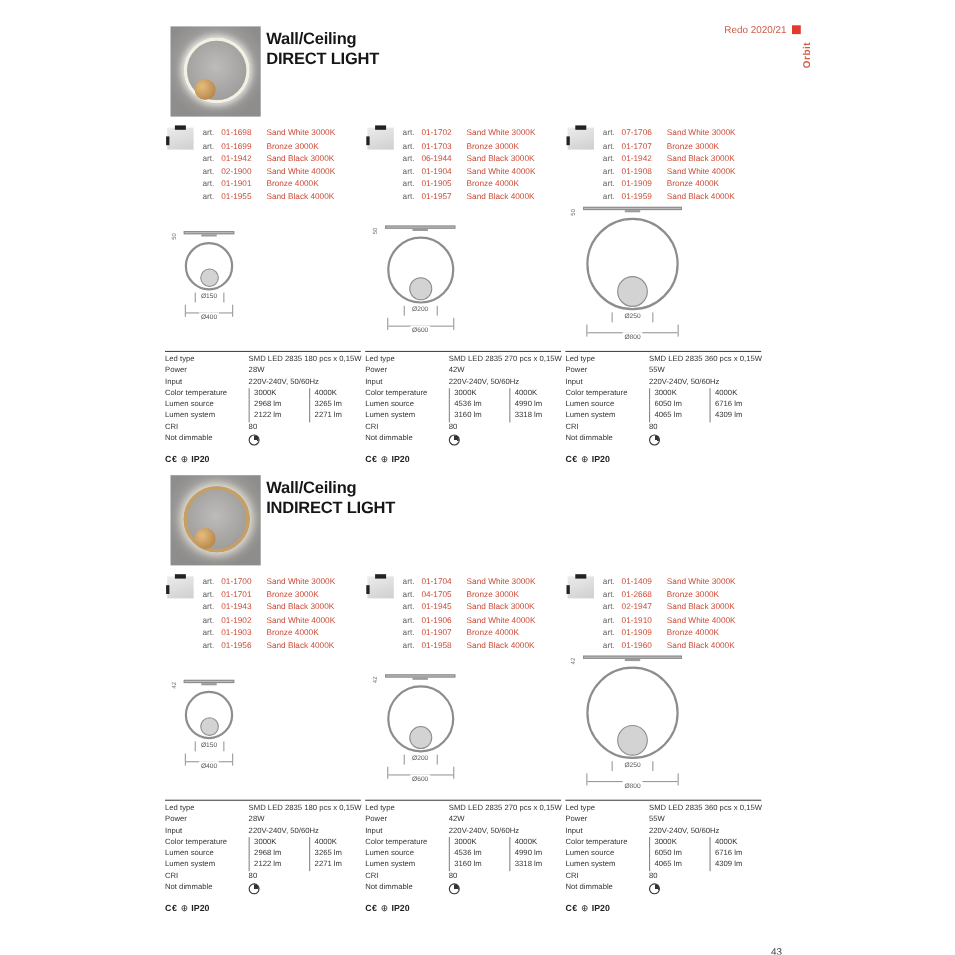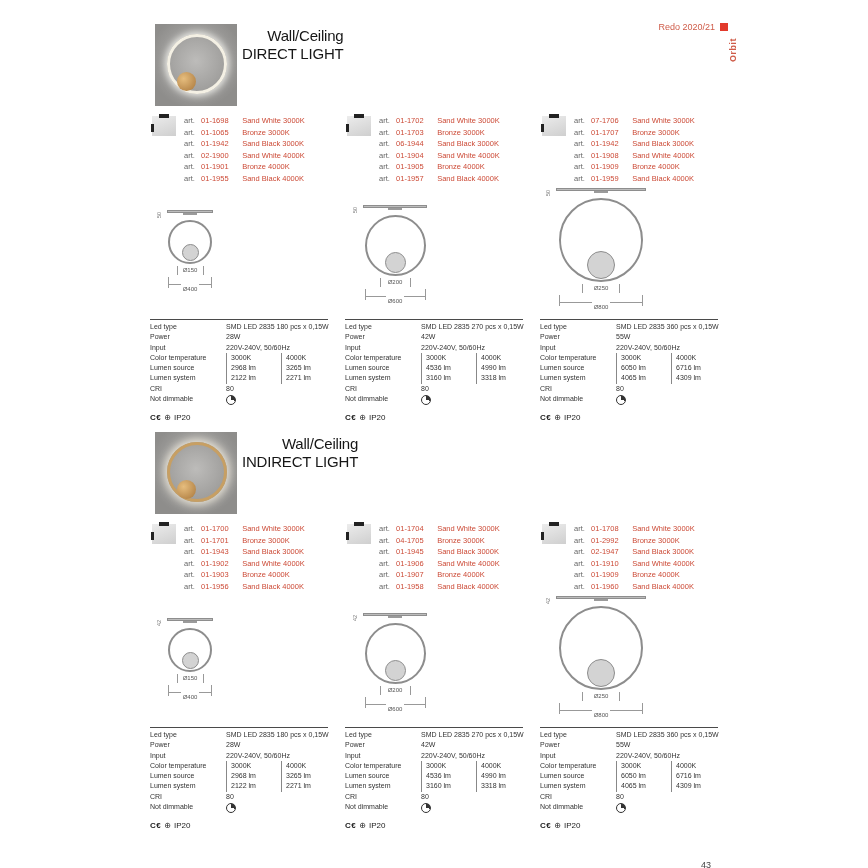--- a/index.html
+++ b/index.html
@@ -16,23 +16,23 @@
   
   .section{position:absolute;left:150px;width:585px;}
   .section.s0{top:24px;} .section.s1{top:432px;}
   .photo{position:absolute;left:5px;top:0;width:82px;height:82px;
          background:radial-gradient(circle at 50% 45%, #bdbcba, #8e8d8b 78%);}
   .photo .ring{position:absolute;left:12px;top:10px;width:54px;height:54px;border-radius:50%;
          border:3px solid #f4f0e4;box-shadow:0 0 7px 2px rgba(255,255,250,.8);}
   .photo.indirect .ring{border-color:#c79f63;box-shadow:0 0 8px 3px rgba(255,250,235,.75);}
   .photo .disc{position:absolute;left:22px;top:48px;width:19px;height:19px;border-radius:50%;
          background:radial-gradient(circle at 35% 35%, #e6bd7e, #a8763a);}
-  .titles{position:absolute;left:92px;top:3px;color:#161616;font-weight:normal;font-size:15px;line-height:18px;letter-spacing:-.2px;text-align:right;}
-
-  .columns{position:absolute;left:0;top:91px;display:flex;gap:13px;}
+  .titles{position:absolute;left:92px;top:3px;color:#161616;font-weight:bold;font-size:15px;line-height:18px;letter-spacing:-.2px;}
+
+  .columns{position:absolute;left:0;top:91px;display:flex;gap:0;}
   .column{width:182px;flex:0 0 182px;}
 
   
   .art-block{position:relative;height:69px;margin-bottom:11px;padding-left:34px;box-sizing:border-box;}
   .pkg{position:absolute;left:2px;top:1px;width:24px;height:20px;
        background:linear-gradient(160deg,#ececec,#cfcfcf);}
   .pkg:before{content:'';position:absolute;left:7px;top:-2px;width:10px;height:4px;background:#222;}
   .pkg:after{content:'';position:absolute;left:-1px;top:8px;width:3px;height:8px;background:#222;}
   .art-row{font-size:7.5px;line-height:11.5px;white-space:nowrap;}
   .art-prefix{display:inline-block;width:15px;color:#666;}
@@ -69,21 +69,21 @@
   .spec-row{display:flex;font-size:7px;line-height:10.3px;color:#333;}
   .spec-label{flex:0 0 76px;}
   .spec-values{display:flex;flex:1;}
   .spec-val{white-space:nowrap;}
   .spec-val.dual{flex:0 0 50px;border-left:1px solid #888;padding-left:4px;}
   .nd-icon{display:inline-block;width:8px;height:8px;border:1px solid #333;border-radius:50%;margin-top:1px;
            background:conic-gradient(#333 0 28%, transparent 28% 100%);}
   .certs{margin-top:8px;font-size:8px;color:#222;display:flex;align-items:center;gap:3px;}
   .ce{font-weight:bold;letter-spacing:.5px;}
   .globe{font-size:8px;}
-  .ip{font-weight:normal;}
+  .ip{font-weight:bold;}
 </style>
 </head>
 <body>
 
 <div id="page">
 
   <div class="brand">
     <span>Redo 2020/21</span><span class="sq"></span>
   </div>
   <div class="orbit">Orbit</div>
@@ -104,21 +104,21 @@
       <span class="pkg"></span>
       <div class="art-rows">
   <div class="art-row">
     <span class="art-prefix">art.</span>
     <span class="art-code">01-1698</span>
     <span class="art-finish">Sand White 3000K</span>
   </div>
 
   <div class="art-row">
     <span class="art-prefix">art.</span>
-    <span class="art-code">01-1065</span>
+    <span class="art-code">01-1699</span>
     <span class="art-finish">Bronze 3000K</span>
   </div>
 
   <div class="art-row">
     <span class="art-prefix">art.</span>
     <span class="art-code">01-1942</span>
     <span class="art-finish">Sand Black 3000K</span>
   </div>
 
   <div class="art-row">
@@ -710,27 +710,27 @@
       <span class="ip">IP20</span>
     </div>
   </div>
 
   <div class="column size-2">
     <div class="art-block">
       <span class="pkg"></span>
       <div class="art-rows">
   <div class="art-row">
     <span class="art-prefix">art.</span>
-    <span class="art-code">01-1708</span>
+    <span class="art-code">01-1409</span>
     <span class="art-finish">Sand White 3000K</span>
   </div>
 
   <div class="art-row">
     <span class="art-prefix">art.</span>
-    <span class="art-code">01-2992</span>
+    <span class="art-code">01-2668</span>
     <span class="art-finish">Bronze 3000K</span>
   </div>
 
   <div class="art-row">
     <span class="art-prefix">art.</span>
     <span class="art-code">02-1947</span>
     <span class="art-finish">Sand Black 3000K</span>
   </div>
 
   <div class="art-row">

